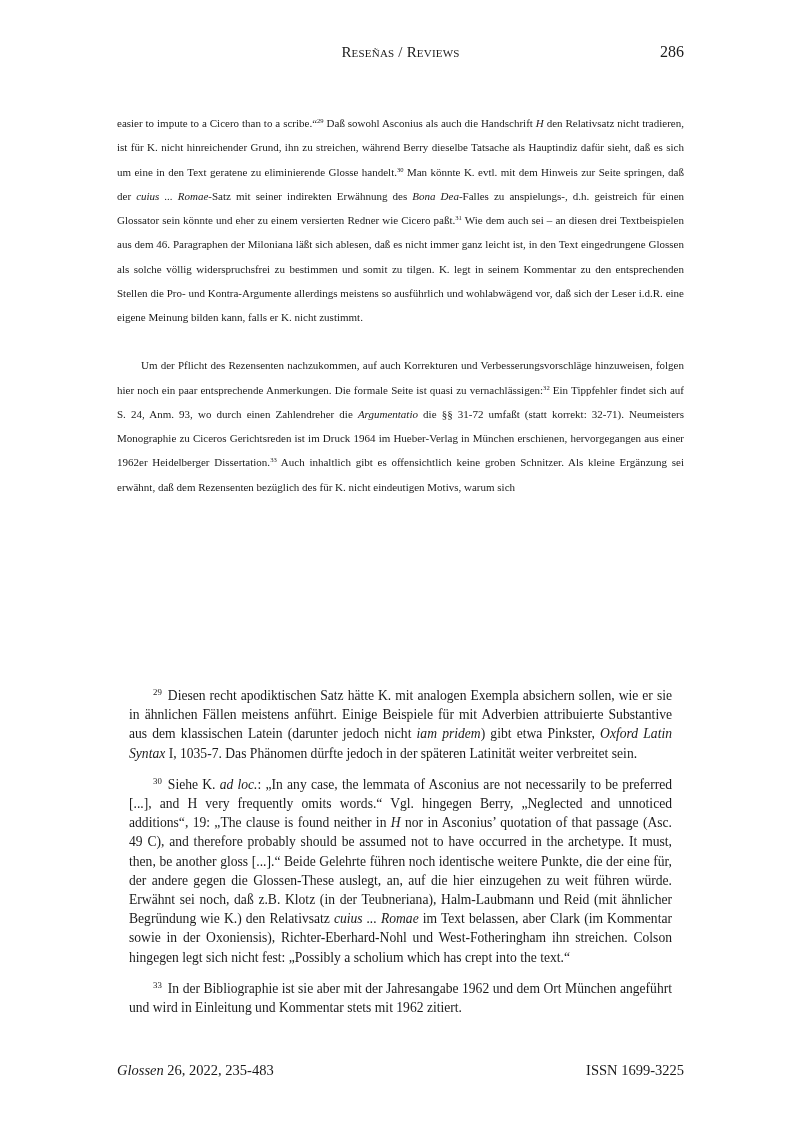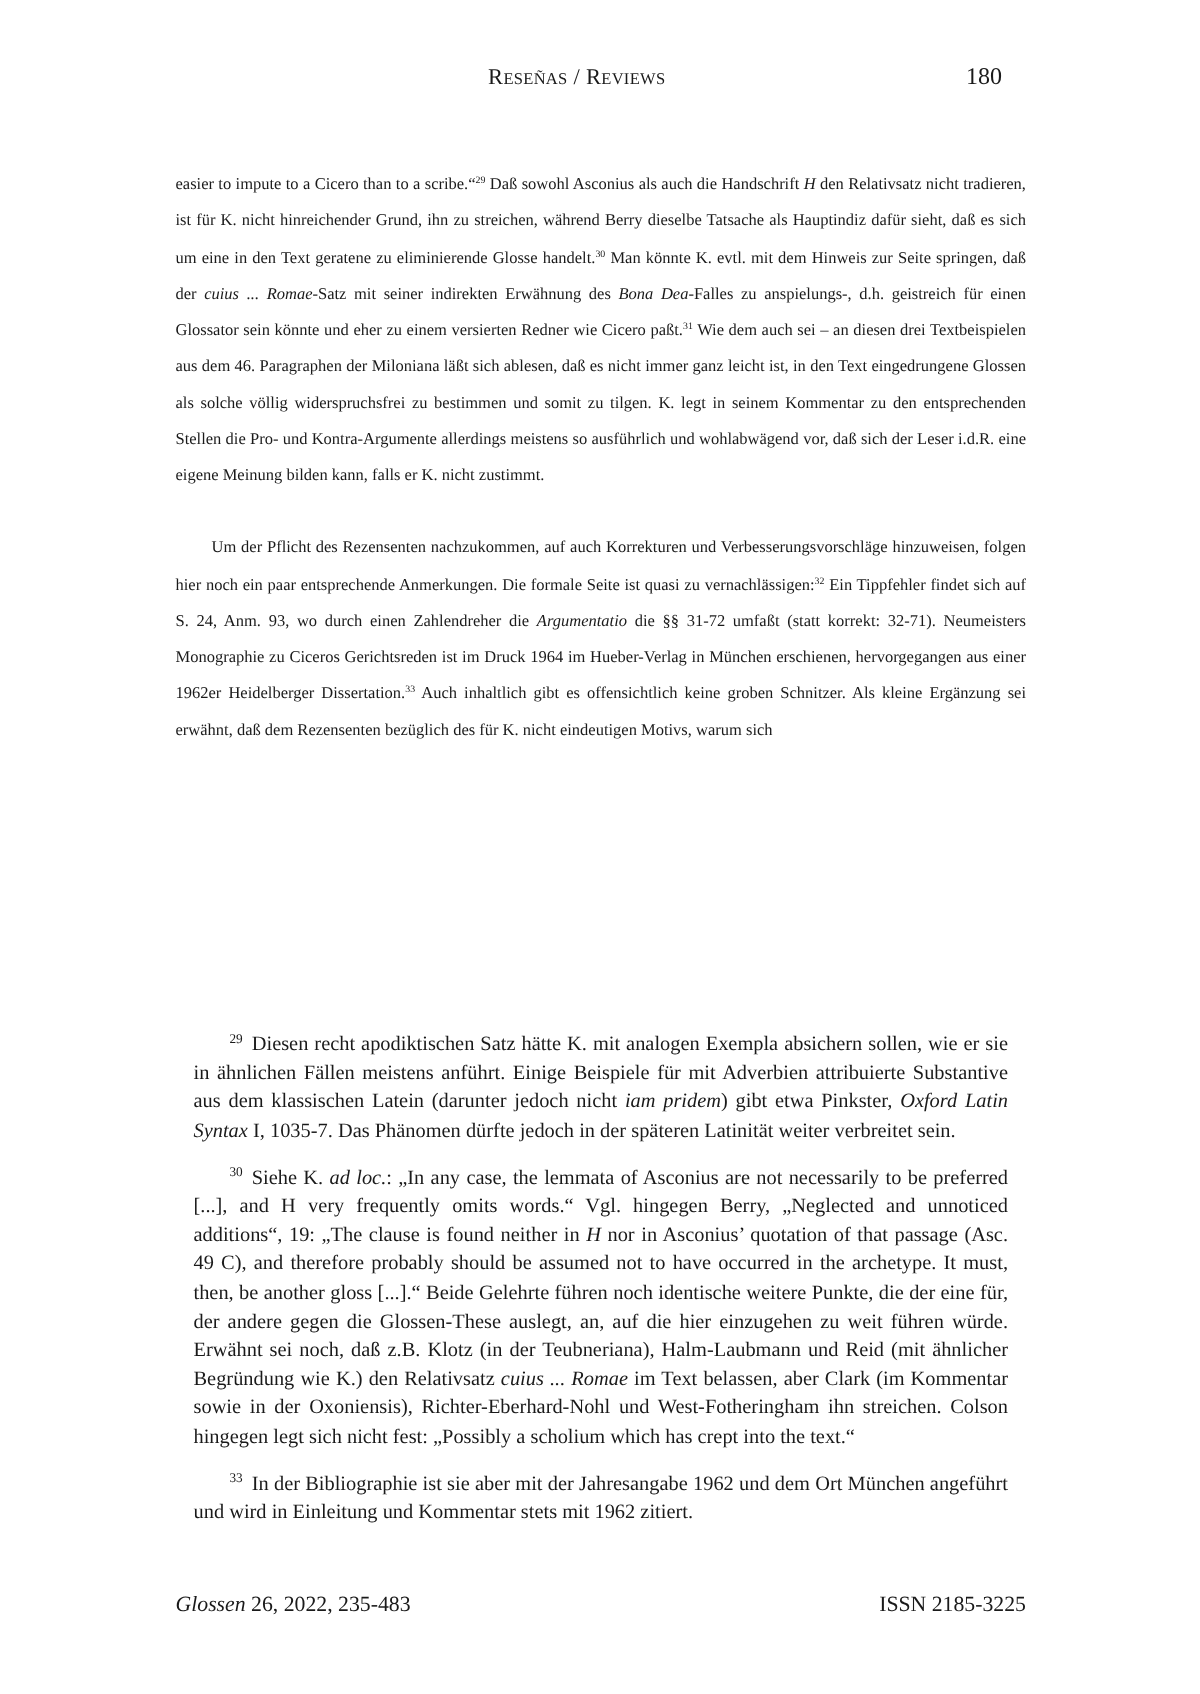--- a/index.html
+++ b/index.html
@@ -1,21 +1,21 @@
 <!DOCTYPE html>
 <html><head>
 <meta charset="utf-8">
 <style>
   html, body { margin: 0; padding: 0; background: #ffffff; }
   body {
     width: 800px; height: 1129px; position: relative; overflow: hidden;
     font-family: "Liberation Serif", "DejaVu Serif", serif; color: #1a1a1a;
   }
   .header {
-    position: absolute; top: 44px; left: 101px; width: 567px; height: 22px;
+    position: absolute; top: 44px; left: 117px; width: 567px; height: 22px;
   }
   .running-head {
     position: absolute; left: 0; right: 0; text-align: center; top: 0;
     font-size: 15px; font-variant: small-caps; letter-spacing: 0.2px;
   }
   .page-number { position: absolute; right: 0; top: -1px; font-size: 16px; }
 
   .body-text {
     position: absolute; top: 111px; left: 117px; width: 567px;
     font-size: 11px; line-height: 24.25px; text-align: justify;
@@ -38,30 +38,30 @@
   }
   .journal-ref { position: absolute; left: 0; top: 0; }
   .issn { position: absolute; right: 0; top: 0; }
   i { font-style: italic; }
 </style>
 </head>
 <body>
 
 <div class="header">
   <div class="running-head">Reseñas / Reviews</div>
-  <div class="page-number">180</div>
+  <div class="page-number">286</div>
 </div>
 
 <div class="body-text" id="body-text">
     <p class=""><span>easier to impute to a Cicero than to a scribe.“</span><sup>29</sup><span> Daß sowohl Asconius als auch die Handschrift </span><i>H</i><span> den Relativsatz nicht tradieren, ist für K. nicht hinreichender Grund, ihn zu streichen, während Berry dieselbe Tatsache als Hauptindiz dafür sieht, daß es sich um eine in den Text geratene zu eliminierende Glosse handelt.</span><sup>30</sup><span> Man könnte K. evtl. mit dem Hinweis zur Seite springen, daß der </span><i>cuius ... Romae</i><span>-Satz mit seiner indirekten Erwähnung des </span><i>Bona Dea</i><span>-Falles zu anspielungs-, d.h. geistreich für einen Glossator sein könnte und eher zu einem versierten Redner wie Cicero paßt.</span><sup>31</sup><span> Wie dem auch sei – an diesen drei Textbeispielen aus dem 46. Paragraphen der Miloniana läßt sich ablesen, daß es nicht immer ganz leicht ist, in den Text eingedrungene Glossen als solche völlig widerspruchsfrei zu bestimmen und somit zu tilgen. K. legt in seinem Kommentar zu den entsprechenden Stellen die Pro- und Kontra-Argumente allerdings meistens so ausführlich und wohlabwägend vor, daß sich der Leser i.d.R. eine eigene Meinung bilden kann, falls er K. nicht zustimmt.</span></p>
     <p class="indent"><span>Um der Pflicht des Rezensenten nachzukommen, auf auch Korrekturen und Verbesserungsvorschläge hinzuweisen, folgen hier noch ein paar entsprechende Anmerkungen. Die formale Seite ist quasi zu vernachlässigen:</span><sup>32</sup><span> Ein Tippfehler findet sich auf S. 24, Anm. 93, wo durch einen Zahlendreher die </span><i>Argumentatio</i><span> die §§ 31-72 umfaßt (statt korrekt: 32-71). Neumeisters Monographie zu Ciceros Gerichtsreden ist im Druck 1964 im Hueber-Verlag in München erschienen, hervorgegangen aus einer 1962er Heidelberger Dissertation.</span><sup>33</sup><span> Auch inhaltlich gibt es offensichtlich keine groben Schnitzer. Als kleine Ergänzung sei erwähnt, daß dem Rezensenten bezüglich des für K. nicht eindeutigen Motivs, warum sich</span></p>
   </div>
 
 <div class="footnotes" id="footnotes">
     <p class="footnote"><sup>29</sup><span>Diesen recht apodiktischen Satz hätte K. mit analogen Exempla absichern sollen, wie er sie in ähnlichen Fällen meistens anführt. Einige Beispiele für mit Adverbien attribuierte Substantive aus dem klassischen Latein (darunter jedoch nicht </span><i>iam pridem</i><span>) gibt etwa Pinkster, </span><i>Oxford Latin Syntax</i><span> I, 1035-7. Das Phänomen dürfte jedoch in der späteren Latinität weiter verbreitet sein.</span></p>
     <p class="footnote"><sup>30</sup><span>Siehe K. </span><i>ad loc.</i><span>: „In any case, the lemmata of Asconius are not necessarily to be preferred [...], and H very frequently omits words.“ Vgl. hingegen Berry, „Neglected and unnoticed additions“, 19: „The clause is found neither in </span><i>H</i><span> nor in Asconius’ quotation of that passage (Asc. 49 C), and therefore probably should be assumed not to have occurred in the archetype. It must, then, be another gloss [...].“ Beide Gelehrte führen noch identische weitere Punkte, die der eine für, der andere gegen die Glossen-These auslegt, an, auf die hier einzugehen zu weit führen würde. Erwähnt sei noch, daß z.B. Klotz (in der Teubneriana), Halm-Laubmann und Reid (mit ähnlicher Begründung wie K.) den Relativsatz </span><i>cuius ... Romae</i><span> im Text belassen, aber Clark (im Kommentar sowie in der Oxoniensis), Richter-Eberhard-Nohl und West-Fotheringham ihn streichen. Colson hingegen legt sich nicht fest: „Possibly a scholium which has crept into the text.“</span></p>
     <p class="footnote"><sup>33</sup><span>In der Bibliographie ist sie aber mit der Jahresangabe 1962 und dem Ort München angeführt und wird in Einleitung und Kommentar stets mit 1962 zitiert.</span></p>
   </div>
 
 <div class="footer">
   <div class="journal-ref"><i>Glossen</i><span> 26, 2022, 235-483</span></div>
-  <div class="issn">ISSN 2185-3225</div>
+  <div class="issn">ISSN 1699-3225</div>
 </div>
 
 </body></html>

